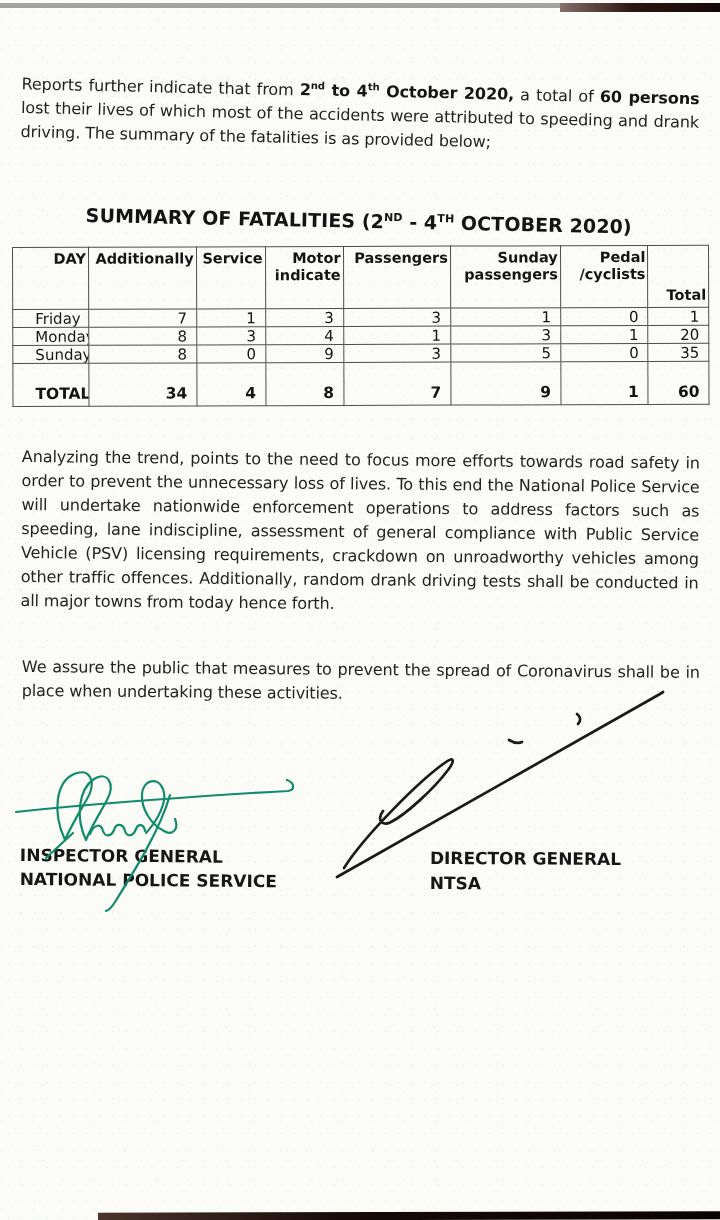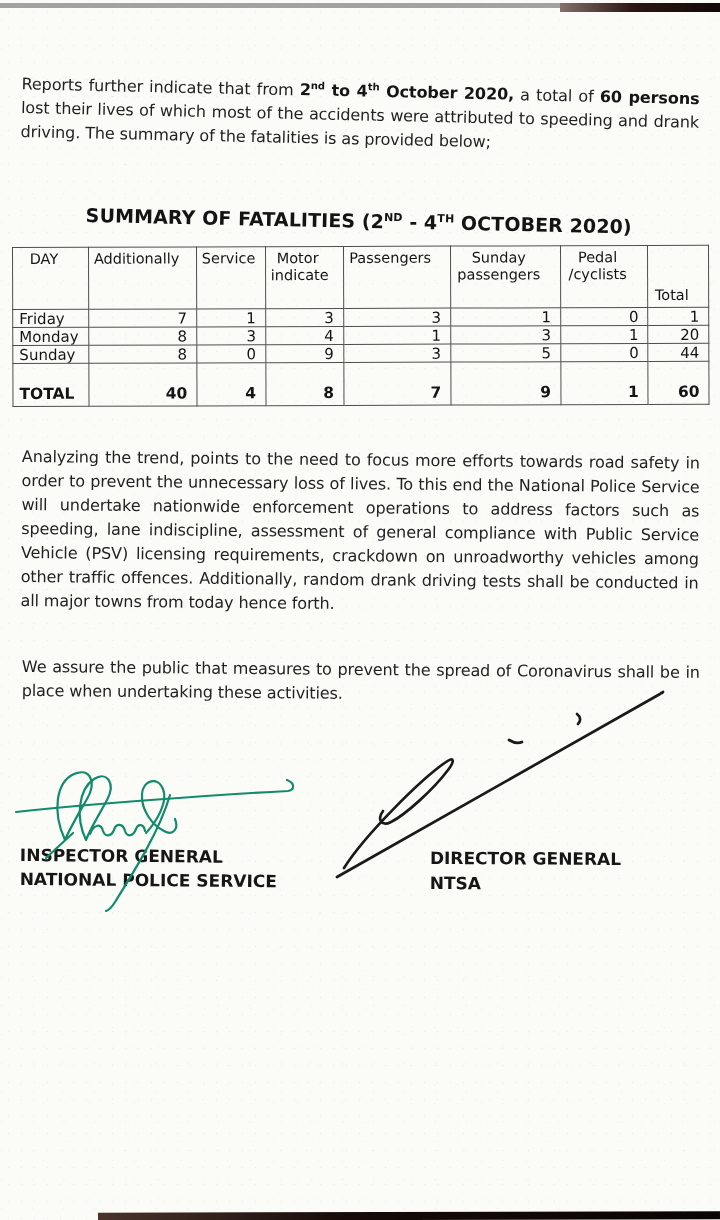--- a/index.html
+++ b/index.html
@@ -31,25 +31,25 @@
   .b{font-weight:bold;color:#151515;}
   .sup{vertical-align:super;font-size:10px;font-weight:bold;}
   #title{position:absolute;left:86px;top:204px;font-size:19px;font-weight:bold;
     color:#141414;transform:rotate(1.2deg);transform-origin:0 0;z-index:2;letter-spacing:0.1px;white-space:nowrap;}
   #title .sup{font-size:11px;}
   #tablewrap{position:absolute;left:12px;top:247px;width:697px;
     transform:rotate(-0.18deg);transform-origin:0 0;z-index:2;}
   table{width:100%;border-collapse:collapse;table-layout:fixed;color:#141414;}
   th,td{border:1px solid #4e4e4e;overflow:hidden;}
   tr.hdr{height:62px;}
-  th{font-size:14.5px;text-align:center;vertical-align:top;padding:3px 18px 2px 5px;line-height:17px;font-weight:normal;}
+  th{font-size:14.5px;text-align:right;vertical-align:top;padding:3px 2px 2px 5px;line-height:17px;font-weight:bold;}
   th.total-h{vertical-align:bottom;padding-bottom:3px;}
   tr.data{height:18px;}
   td{font-size:15px;line-height:16px;padding:0 2px;}
-  td.day{padding-left:6px;}
+  td.day{padding-left:22px;}
   td.num{text-align:right;padding-right:9px;}
   tr.total-row{height:43px;}
   tr.total-row td{vertical-align:bottom;font-weight:bold;font-size:15.5px;padding-bottom:4px;}
   .sig-label{position:absolute;font-weight:bold;font-size:17px;line-height:24px;
     color:#161616;z-index:2;transform-origin:0 0;white-space:nowrap;}
   #sig-label-left{left:20px;top:843px;transform:rotate(0.5deg);}
   #sig-label-right{left:430px;top:846px;line-height:25px;transform:rotate(0.3deg);}
   #sig-svg{position:absolute;left:0;top:0;width:720px;height:1220px;z-index:5;pointer-events:none;}
 </style>
 </head>
@@ -109,25 +109,25 @@
         <td class="num">20</td>
       </tr>
       <tr class="data">
         <td class="day">Sunday</td>
         <td class="num">8</td>
         <td class="num">0</td>
         <td class="num">9</td>
         <td class="num">3</td>
         <td class="num">5</td>
         <td class="num">0</td>
-        <td class="num">44</td>
+        <td class="num">35</td>
       </tr>
       <tr class="total-row">
         <td class="day">TOTAL</td>
-        <td class="num">40</td>
+        <td class="num">34</td>
         <td class="num">4</td>
         <td class="num">8</td>
         <td class="num">7</td>
         <td class="num">9</td>
         <td class="num">1</td>
         <td class="num">60</td>
       </tr>
     </tbody>
       </table>
   </div>

